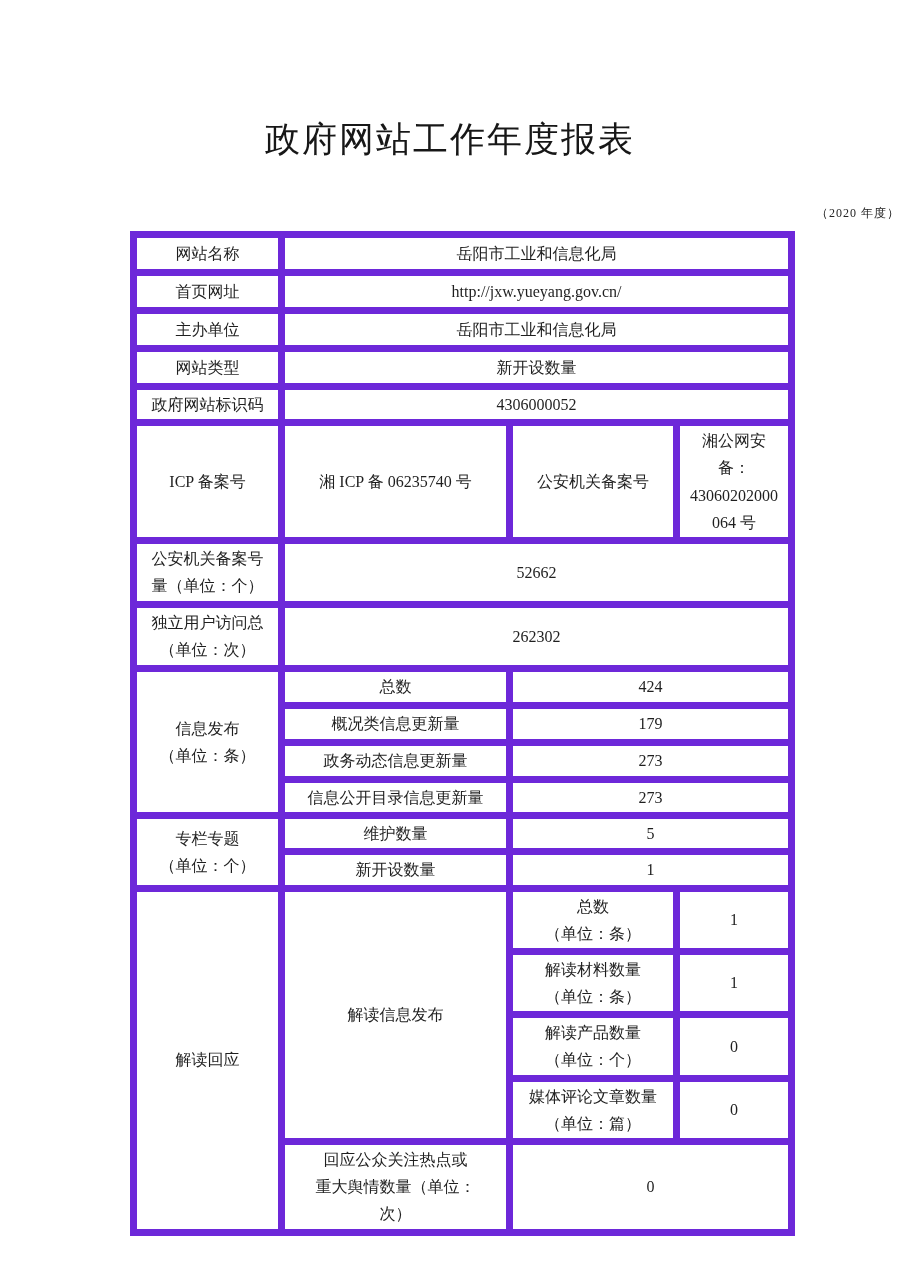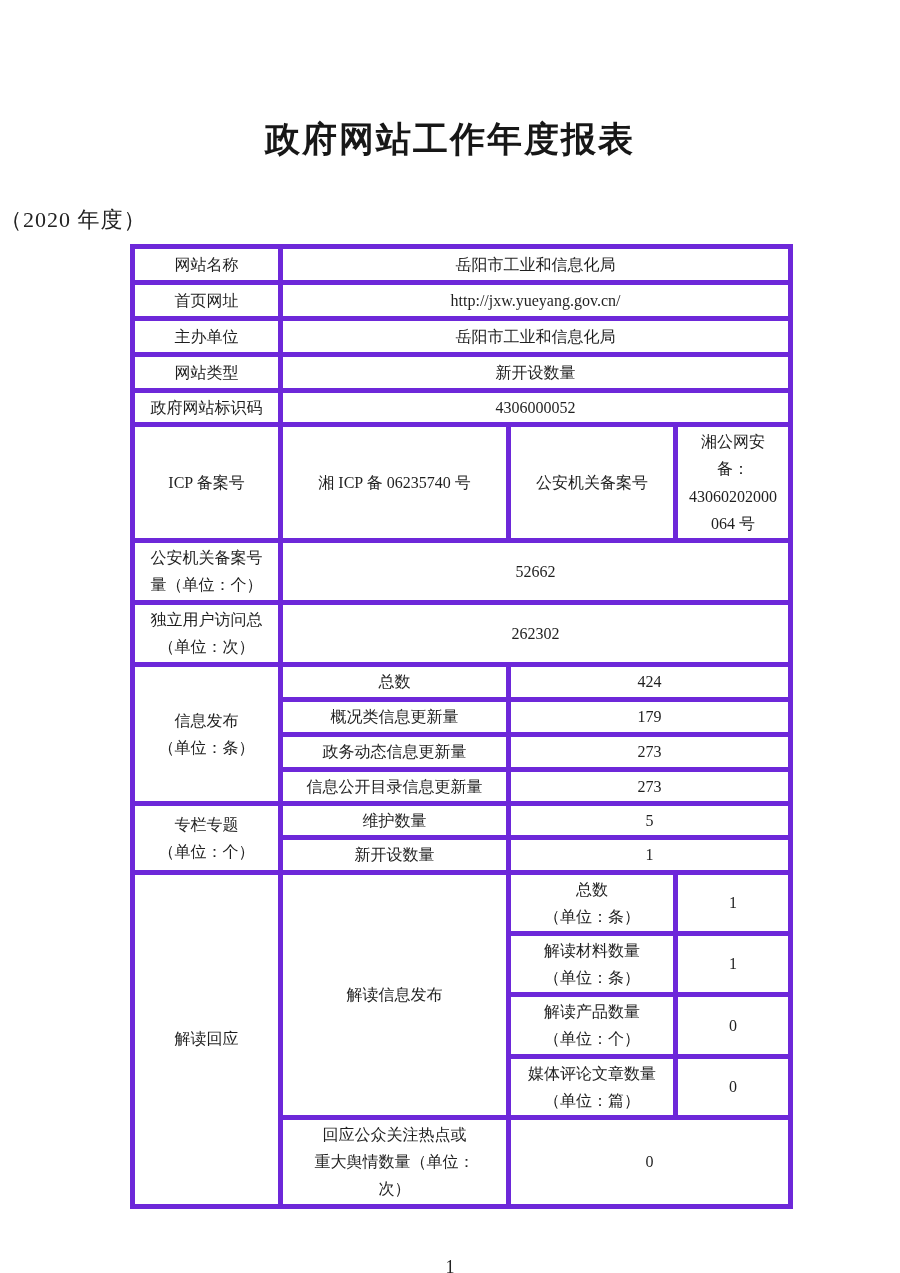--- a/index.html
+++ b/index.html
@@ -14,48 +14,48 @@
     background: #ffffff;
     color: #1f1f1f;
     font-family: "Liberation Serif", "DejaVu Serif", serif;
     overflow: hidden;
   }
   .title {
     margin: 0;
     padding-top: 116px;
     text-align: center;
     font-family: "Liberation Sans", "DejaVu Sans", sans-serif;
-    font-weight: bold;
+    font-weight: normal;
     font-size: 35px;
     letter-spacing: 2px;
     color: #171717;
   }
   .subtitle {
     margin-top: 42px;
-    text-align: left;
-    font-size: 22px;
+    text-align: right;
+    font-size: 12px;
     letter-spacing: 1px;
     color: #222;
   }
   .reporting-unit {
     margin: 56px 0 0 125px;
     font-family: "Liberation Sans", "DejaVu Sans", sans-serif;
     font-weight: bold;
     font-size: 17px;
     color: #141414;
   }
   table.report-table {
     border-collapse: collapse;
     table-layout: fixed;
     margin: 9px 0 0 130px;
     width: 658px;
     border: 2px solid #3a3a3a;
   }
   table.report-table td {
-    border: 5px solid #6d28d9;
+    border: 7px solid #6d28d9;
     text-align: center;
     vertical-align: middle;
     font-size: 16px;
     line-height: 1.7;
     padding: 1px 4px;
     white-space: pre-line;
     color: #1f1f1f;
     overflow: hidden;
   }
   

